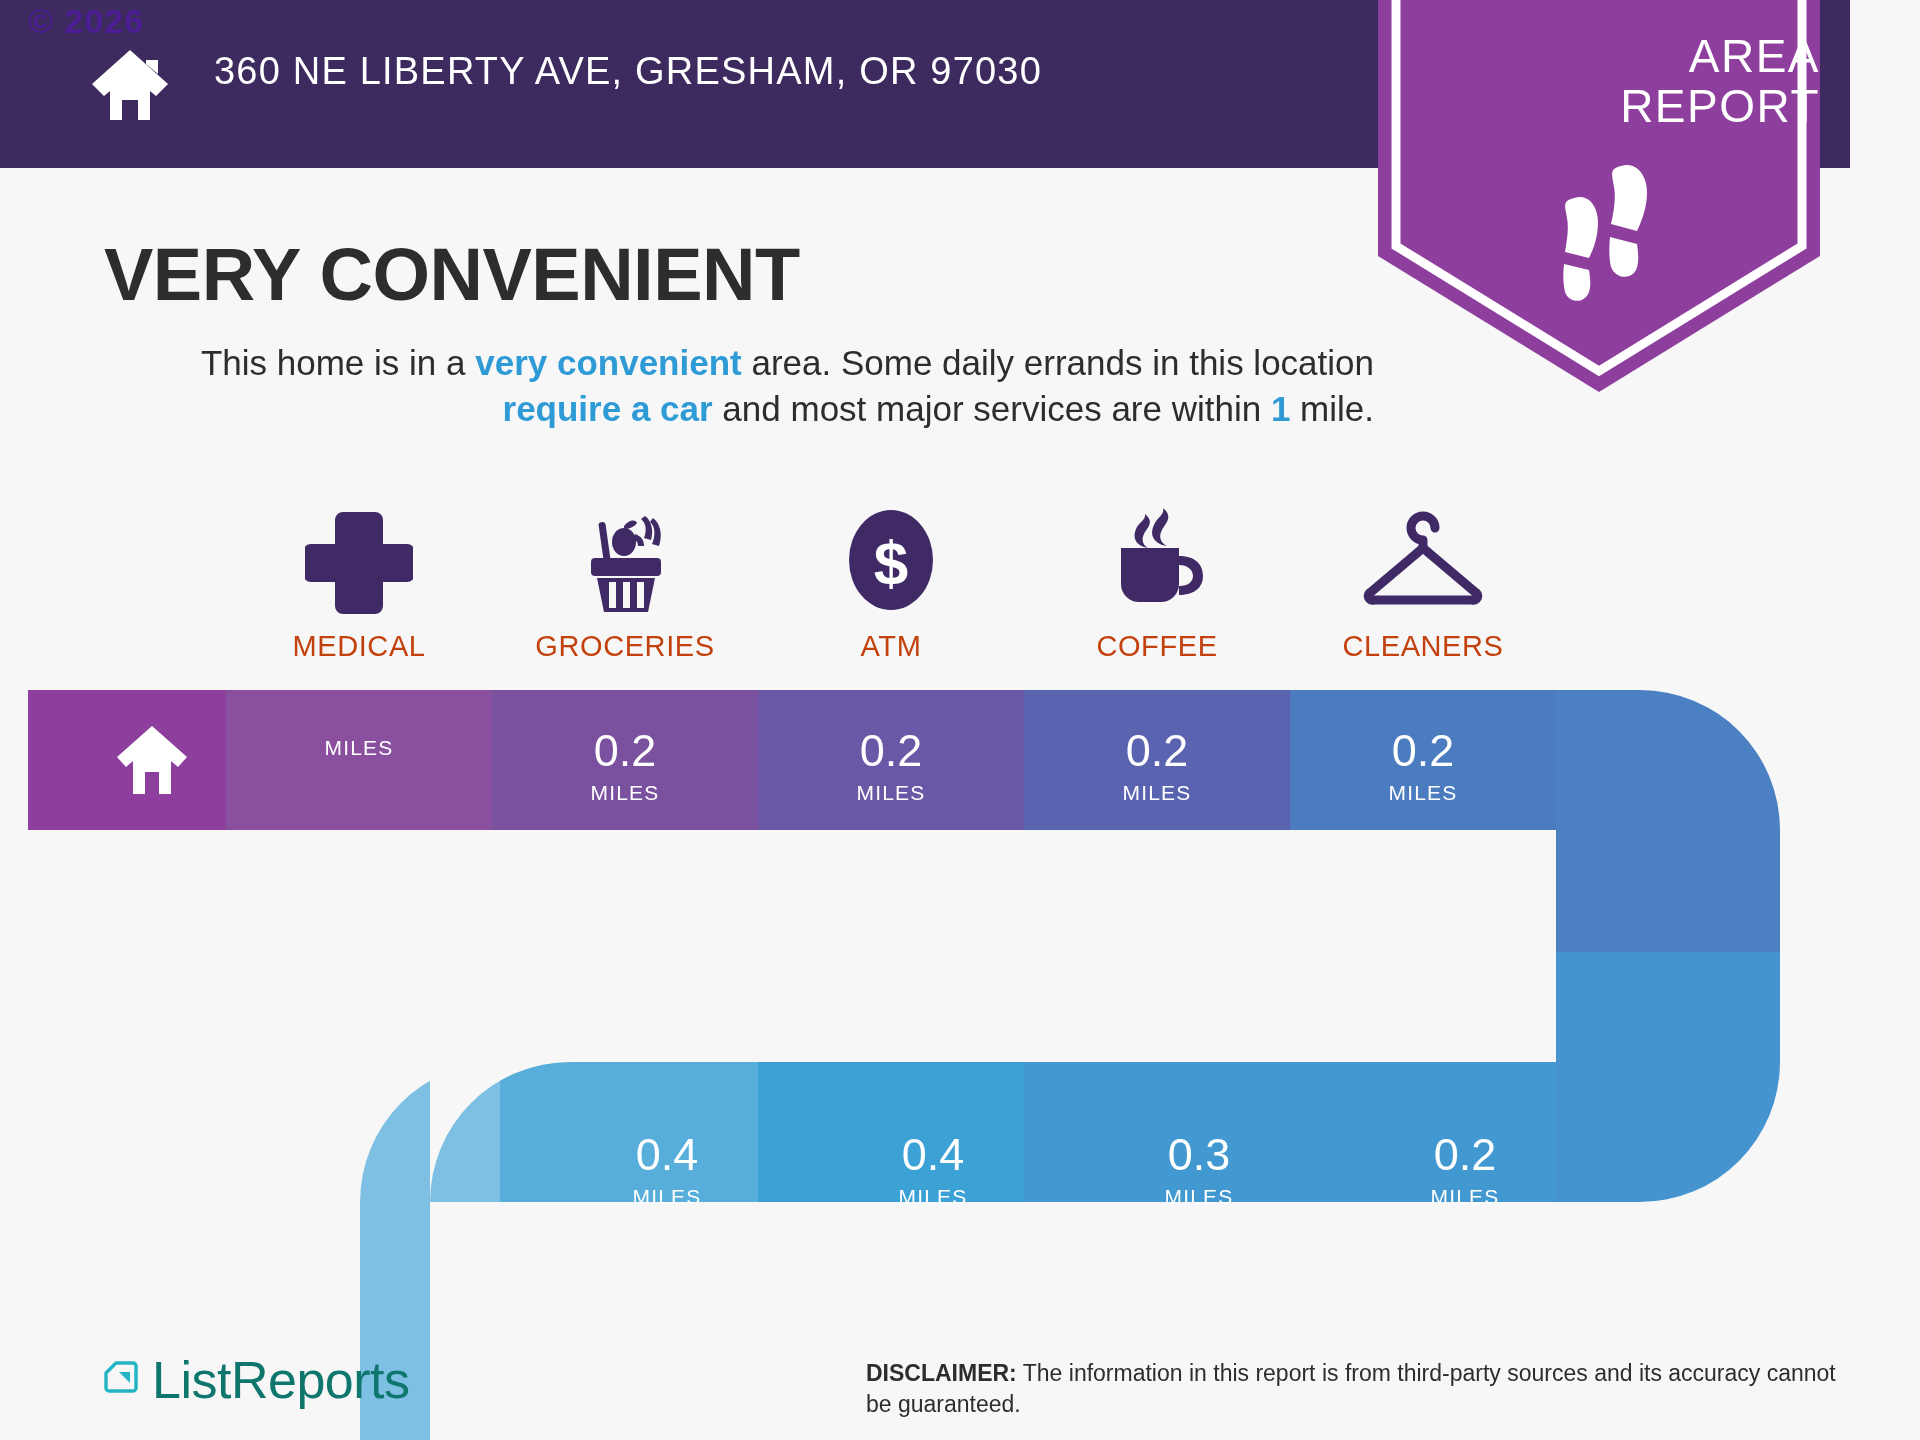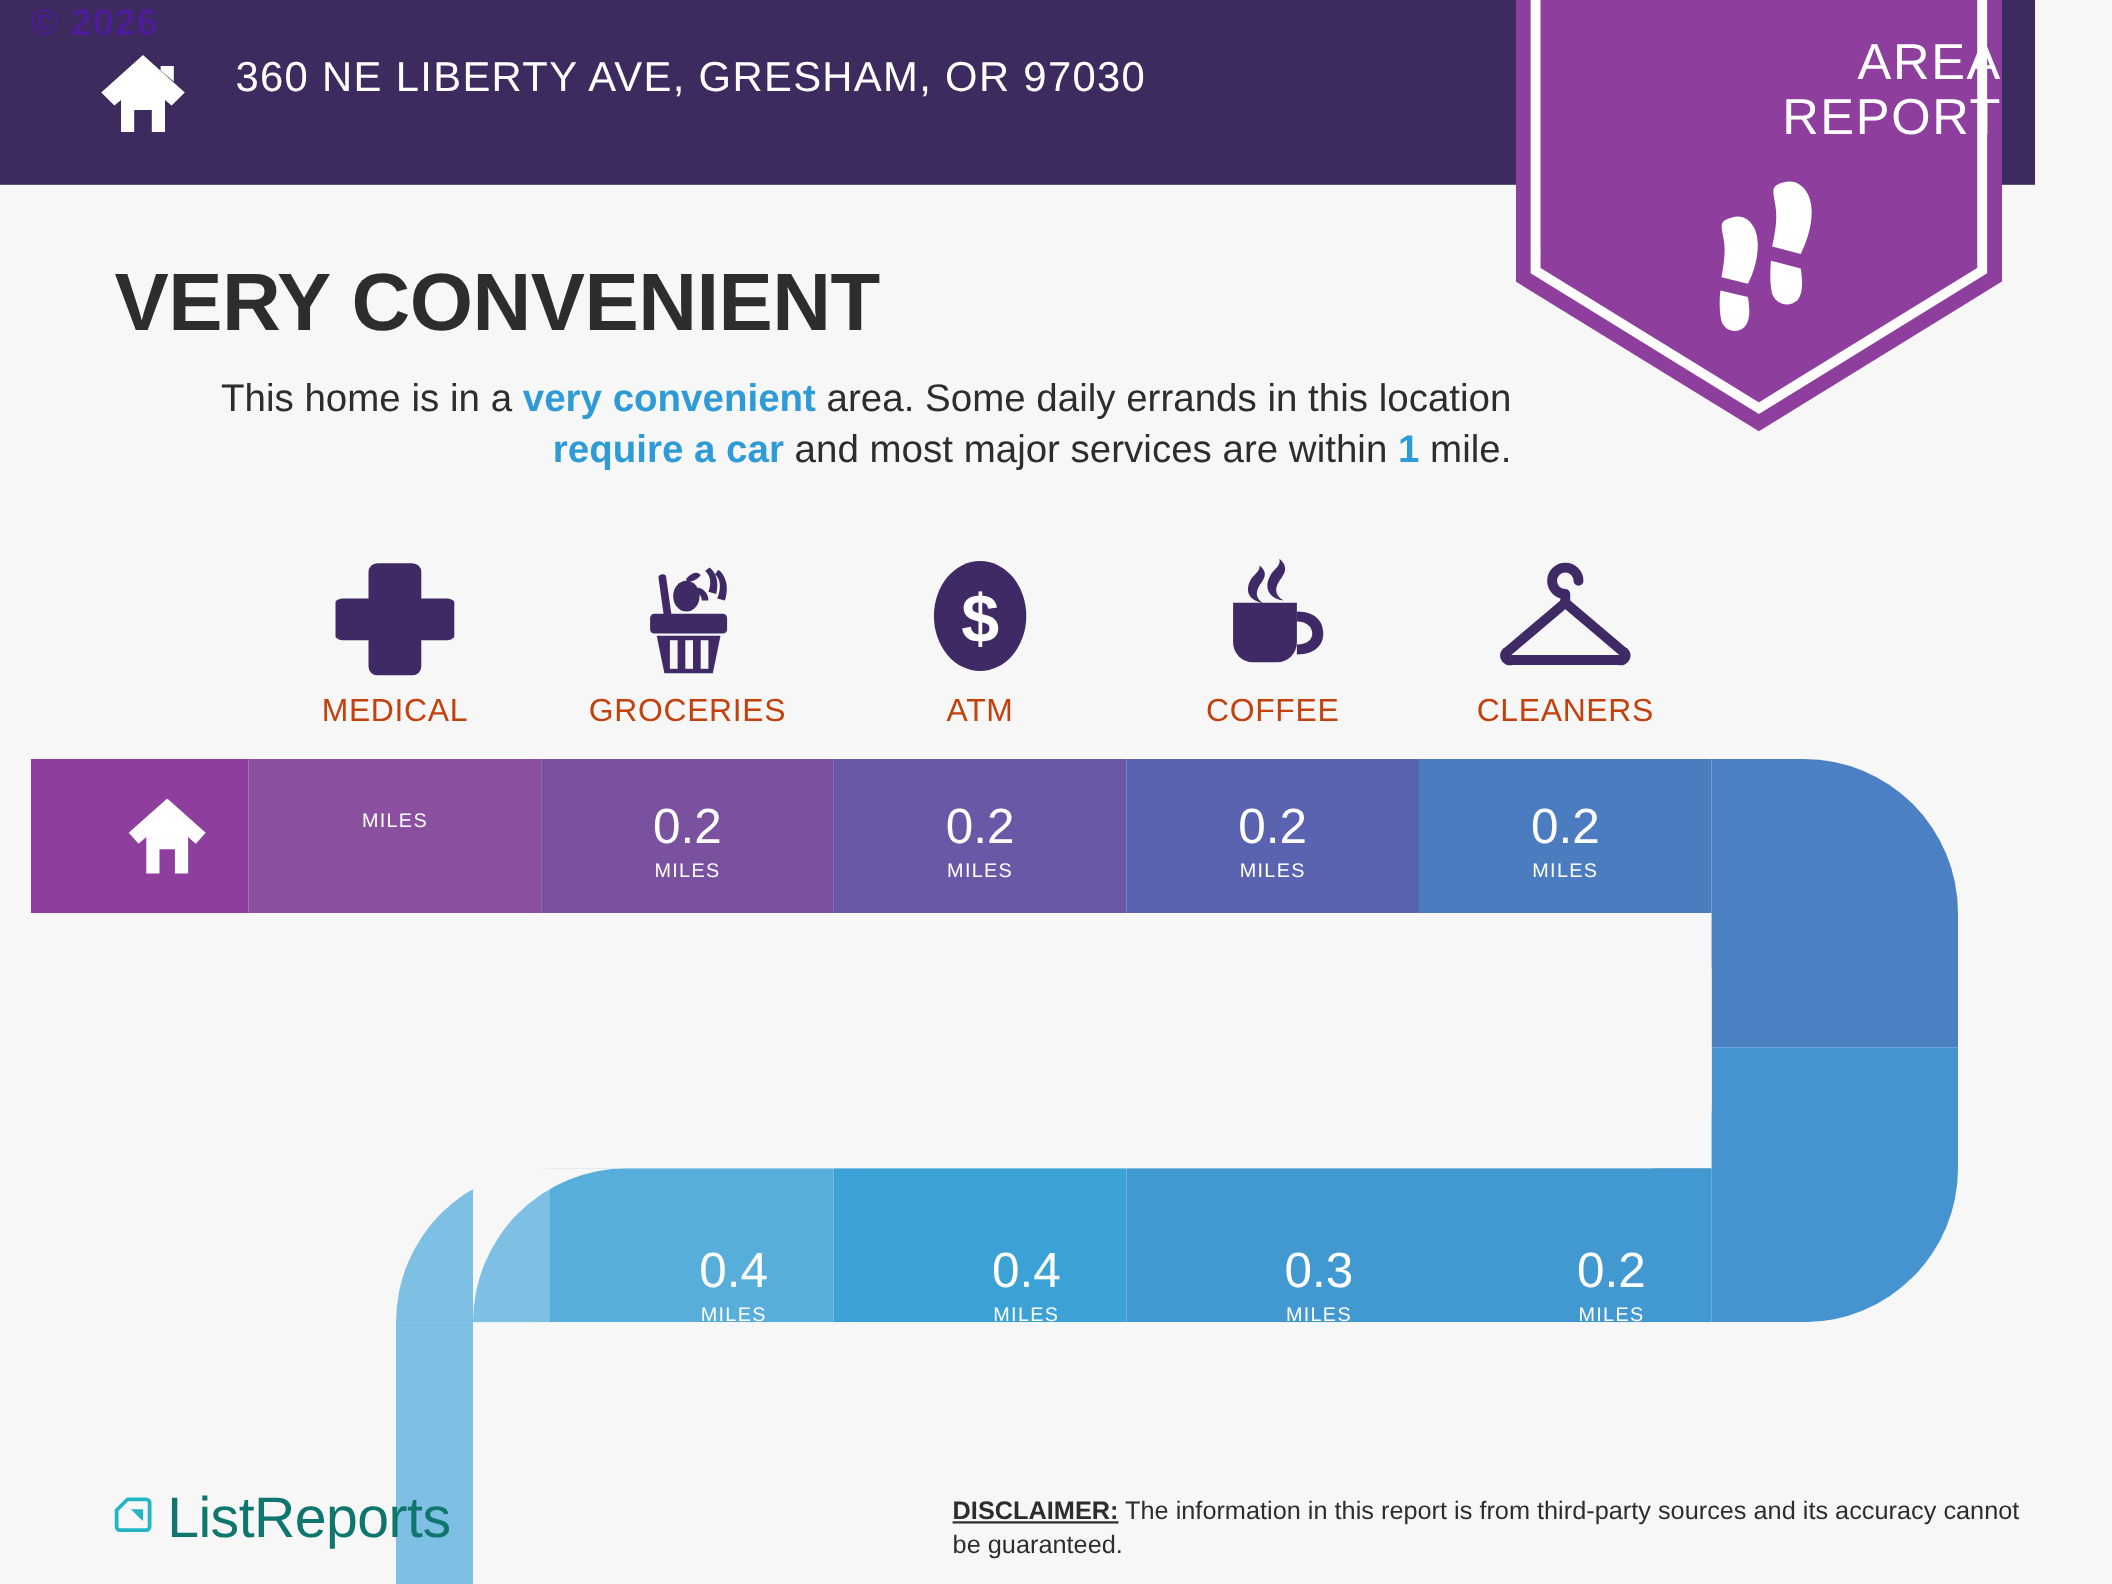--- a/index.html
+++ b/index.html
@@ -81,35 +81,35 @@
     font-size: 29px; font-weight: normal; color: #c2410c;
     letter-spacing: .6px;
   }
   .row1-icons { left: 226px; top: 500px; }
   .row2-icons { left: 534px; top: 890px; }
 
   
   .dist-row { position: absolute; display: flex; z-index: 12; pointer-events: none; }
   .dist-cell { width: 266px; text-align: center; color: #ffffff; }
   .dist-num { font-size: 45px; line-height: 1; font-weight: 400; }
-  .dist-unit { font-size: 18px; margin-top: 8px; letter-spacing: 1.2px; }
+  .dist-unit { font-size: 21px; margin-top: 8px; letter-spacing: 1.2px; }
   .row1-dist { left: 226px; top: 728px; }
   .row2-dist { left: 534px; top: 1132px; }
 
   .home-marker { position: absolute; left: 115px; top: 724px; z-index: 12; }
 
   
   .logo { position: absolute; left: 100px; top: 1350px; display: flex; align-items: center; z-index: 20; }
   .logo-mark { width: 42px; height: 42px; margin-right: 10px; }
   .logo-text { font-size: 52px; color: #0f766e; letter-spacing: -0.5px; }
   .disclaimer {
     position: absolute; left: 866px; top: 1358px; width: 1000px;
     font-size: 23px; line-height: 1.35; color: #2f2d2b; z-index: 20;
   }
-  .disclaimer b { font-weight: bold; text-decoration: underline; }
+  .disclaimer b { font-weight: bold; }
 </style>
 </head>
 <body>
 
 <div id="page">
 
   <div class="header-bar"></div>
 
   <svg class="header-home-icon" viewBox="0 0 84 74">
     <path d="M42 2 L4 36 L16 48 L22 43 L22 72 L34 72 L34 52 L50 52 L50 72 L62 72 L62 43 L68 48 L80 36 Z

